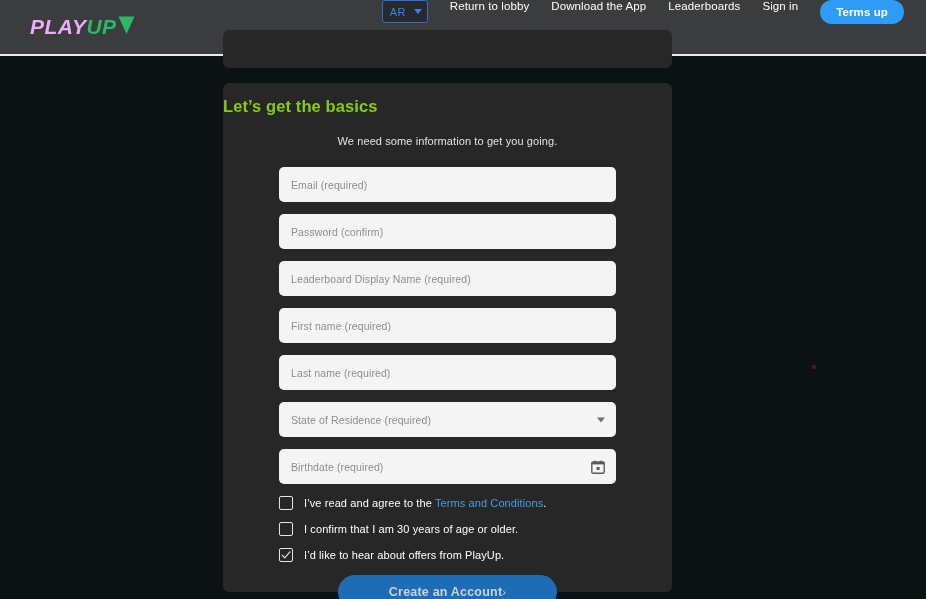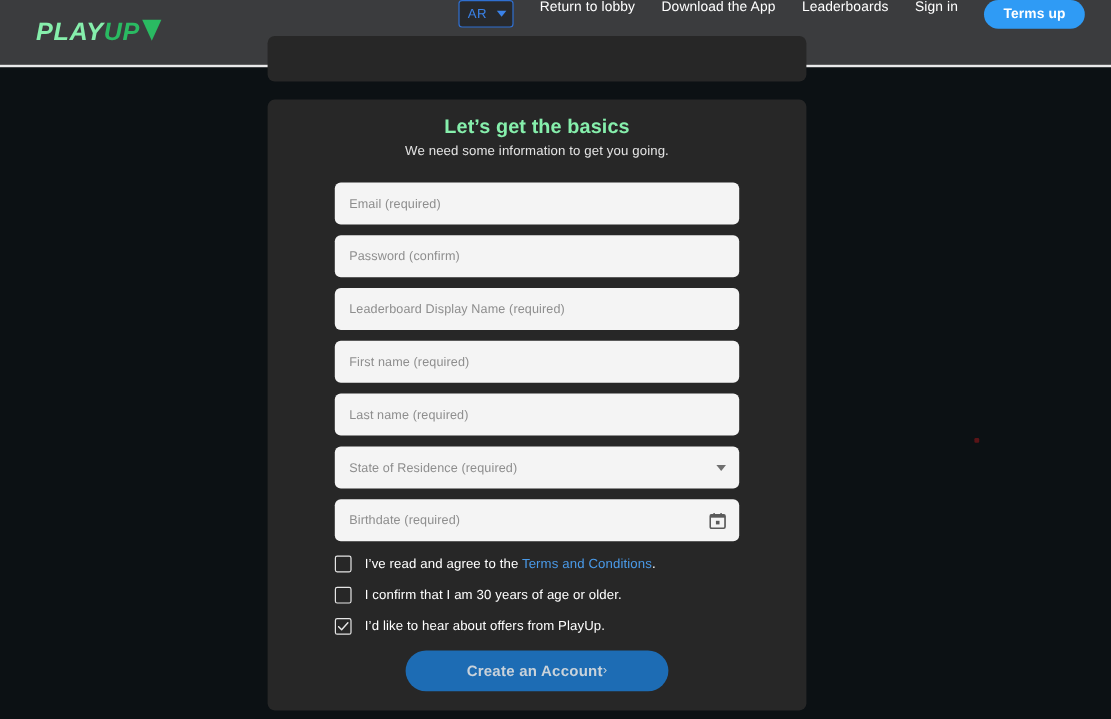--- a/index.html
+++ b/index.html
@@ -33,21 +33,21 @@
     left: 30px;
     top: 14px;
     display: flex;
     align-items: center;
     height: 26px;
   }
   .logo-play {
     font-size: 21px;
     font-weight: bold;
     font-style: italic;
-    color: #86efac;
+    color: #f0abfc;
     letter-spacing: 0.5px;
     font-family: "Liberation Sans", sans-serif;
   }
   .logo-up {
     font-size: 21px;
     font-weight: bold;
     font-style: italic;
     color: #2aba62;
     letter-spacing: 0.5px;
     font-family: "Liberation Sans", sans-serif;
@@ -132,50 +132,50 @@
     position: absolute;
     left: 223px;
     top: 83px;
     width: 449px;
     height: 509px;
     background: #272727;
     border-radius: 6px;
     box-sizing: border-box;
   }
   .card-title {
-    text-align: center;
-    color: #86efac;
+    color: #84cc16;
     font-size: 16.5px;
     font-weight: bold;
     margin-top: 14px;
     letter-spacing: 0.1px;
   }
   .card-sub {
     text-align: center;
     color: #e3e3e3;
     font-size: 11px;
-    margin-top: 4px;
+    margin-top: 19px;
     letter-spacing: 0.1px;
   }
 
   .form {
     margin-top: 20px;
     padding: 0 56px;
   }
   .field {
     position: relative;
     height: 35px;
     background: #f4f4f4;
     border-radius: 5px;
     margin-bottom: 9px;
     display: flex;
     align-items: center;
     box-sizing: border-box;
     padding: 0 12px;
     cursor: text;
+    margin-top: 12px;
   }
   .field-placeholder {
     font-size: 10.5px;
     color: #8e8e8e;
     letter-spacing: 0.1px;
   }
   .field-icon {
     position: absolute;
     right: 11px;
     top: 50%;

